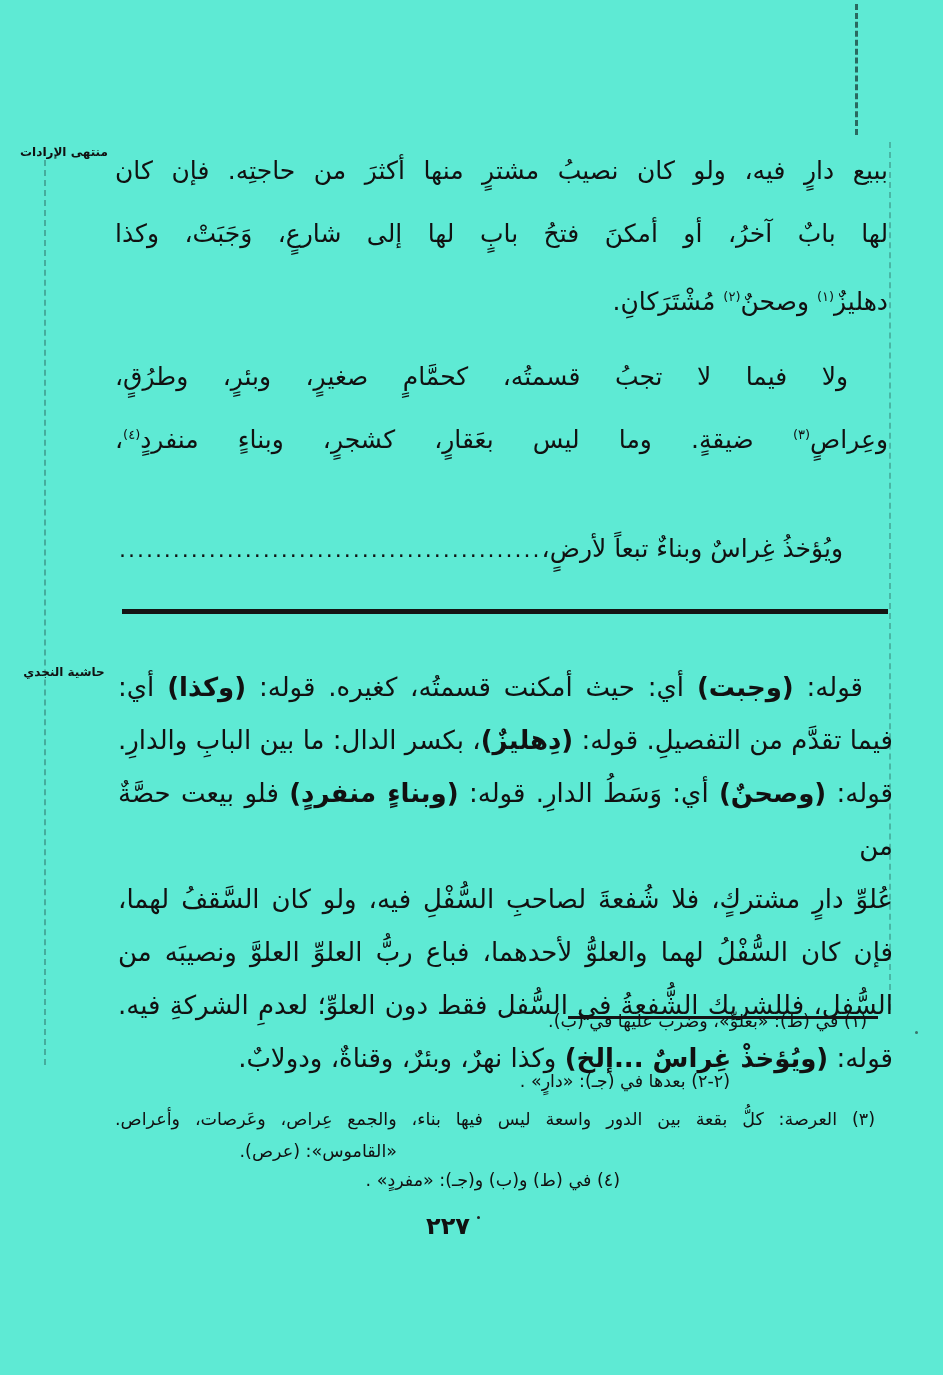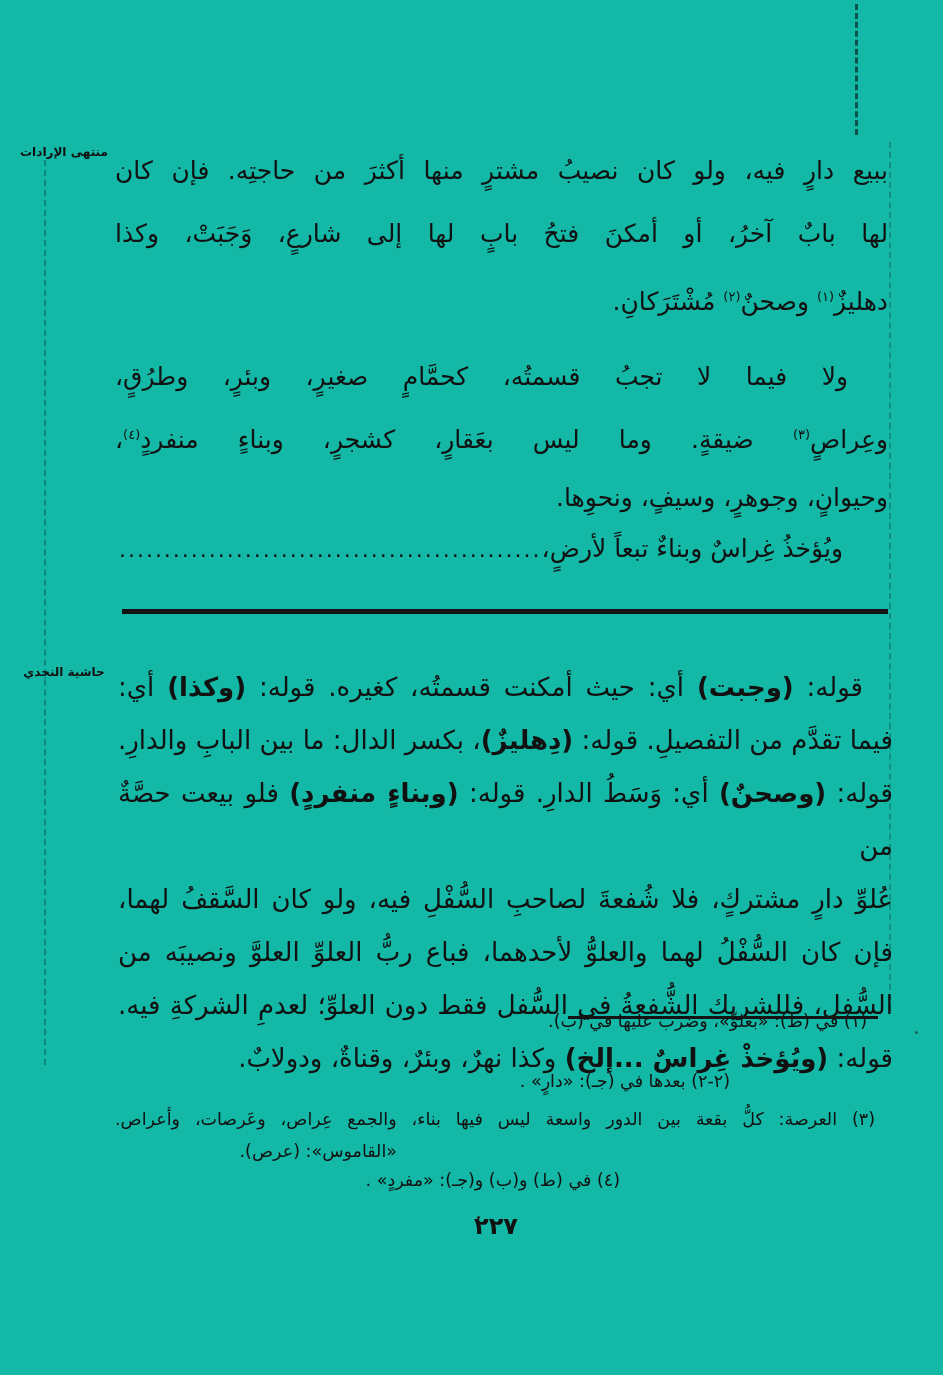--- a/index.html
+++ b/index.html
@@ -1,19 +1,19 @@
 <!DOCTYPE html>
 <html lang="ar" dir="rtl"><head>
 <meta charset="utf-8">
 <style>
   html,body{margin:0;padding:0;background:#ffffff;}
   .page{
     position:relative;
     width:943px;height:1375px;
-    background:#14b8a6;
+    background:#5eead4;
     font-family:"DejaVu Sans",sans-serif;
     color:#111111;
     direction:rtl;
     overflow:hidden;
   }
   
   .matn{position:absolute;right:55px;left:115px;font-size:25px;}
   .matn .ln{line-height:63px;}
   .p1{top:139px;}
   .p2{top:348px;}
@@ -39,21 +39,21 @@
   .fn-just{white-space:normal;text-align:justify;text-align-last:justify;}
   .fn1{top:1006px;right:76px;}
   .fn2{top:1066px;right:213px;text-align:center;}
   .fn3a{top:1104px;right:68px;left:115px;}
   .fn3b{top:1136px;right:546px;}
   .fn4{top:1165px;right:323px;}
   
   .mnote{position:absolute;left:18px;width:92px;font-size:12px;font-weight:bold;text-align:center;line-height:18px;}
   .mnote1{top:143px;}
   .mnote2{top:663px;}
-  .pagenum{position:absolute;top:1206px;left:378px;width:140px;text-align:right;
+  .pagenum{position:absolute;top:1206px;left:378px;width:140px;text-align:center;
            font-size:24px;font-weight:bold;letter-spacing:7px;line-height:40px;}
   
   .art{position:absolute;width:0;}
   .art-r1{top:4px;left:855px;height:131px;border-left:3px dashed rgba(0,0,0,0.55);}
   .art-r2{top:142px;left:889px;height:868px;border-left:2px dashed rgba(0,0,0,0.22);}
   .art-l{top:150px;left:44px;height:915px;border-left:2px dashed rgba(0,0,0,0.26);}
   .speck{position:absolute;background:#222;border-radius:50%;}
   .speck1{top:1216px;left:477px;width:3px;height:3px;}
   .speck2{top:1031px;left:915px;width:3px;height:3px;opacity:.6;}
 </style>
@@ -76,23 +76,20 @@
       <span>دهليزٌ</span><sup class="ref">(١)</sup><span> وصحنٌ</span><sup class="ref">(٢)</sup><span> مُشْتَرَكانِ.</span>
     </div>
   </div>
 
   <div class="matn p2">
     <div class="ln fill ind">
       <span>ولا فيما لا تجبُ قسمتُه، كحمَّامٍ صغيرٍ، وبئرٍ، وطرُقٍ،</span>
     </div>
     <div class="ln fill">
       <span>وعِراصٍ</span><sup class="ref">(٣)</sup><span> ضيقةٍ. وما ليس بعَقارٍ، كشجرٍ، وبناءٍ منفردٍ</span><sup class="ref">(٤)</sup><span>،</span>
-    </div>
-    <div class="ln start">
-      <span>وحيوانٍ، وجوهرٍ، وسيفٍ، ونحوِها.</span>
     </div>
   </div>
 
   <div class="matn p3">
     <div class="p3row">
       <span class="txt">ويُؤخذُ غِراسٌ وبناءٌ تبعاً لأرضٍ،</span>
       <span class="dots">....................................................................</span>
     </div>
   </div>
 

